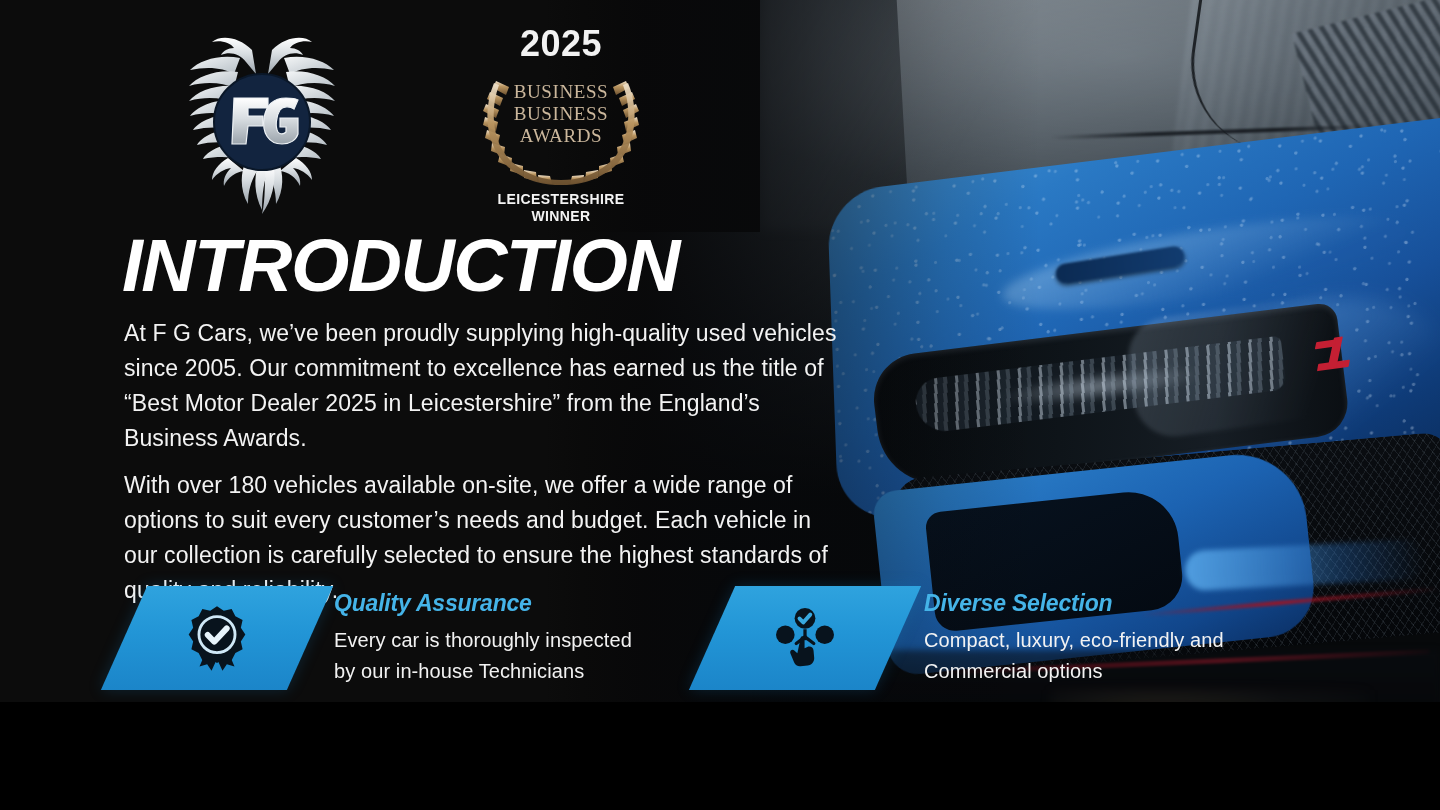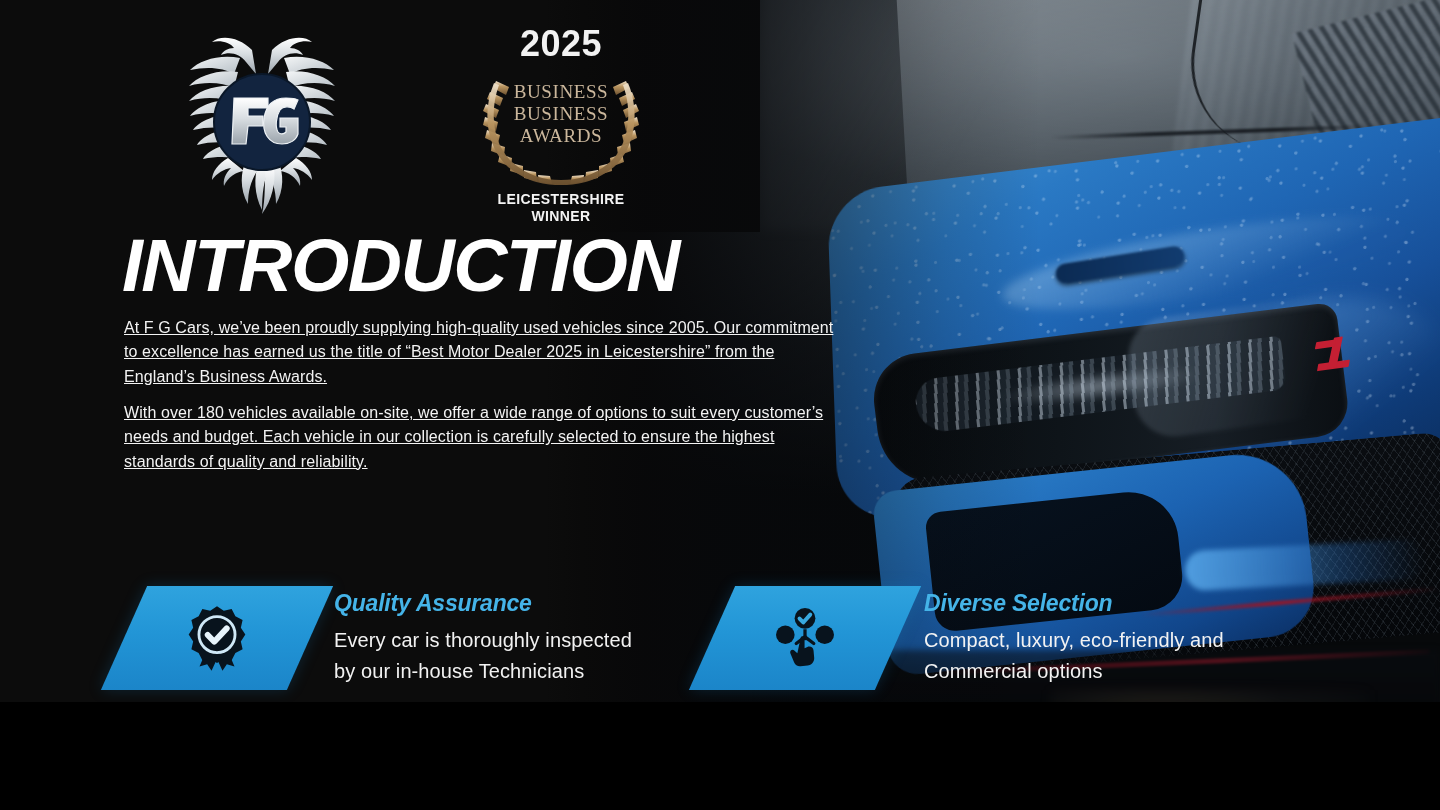--- a/index.html
+++ b/index.html
@@ -252,23 +252,22 @@
     position:absolute;left:122px;top:228px;
     font-size:75px;font-weight:bold;font-style:italic;
     color:#fff;letter-spacing:-1.5px;line-height:1;
     white-space:nowrap;
   }
 
   
   .body-copy{position:absolute;left:124px;top:316px;width:722px;}
   .body-copy p{
     margin:0;
-    font-size:16px;line-height:1.52;color:#f3f3f3;font-weight:400;
+    font-size:23px;line-height:1.52;color:#f3f3f3;font-weight:400;
     letter-spacing:.1px;
-    text-decoration:underline;
   }
   .body-copy p + p{margin-top:12px;}
 
   
   .feature{position:absolute;display:flex;align-items:flex-start;}
   .feat-qa{left:124px;top:586px;}
   .feat-ds{left:712px;top:586px;}
 
   .para{
     position:relative;width:186px;height:104px;flex:0 0 186px;

